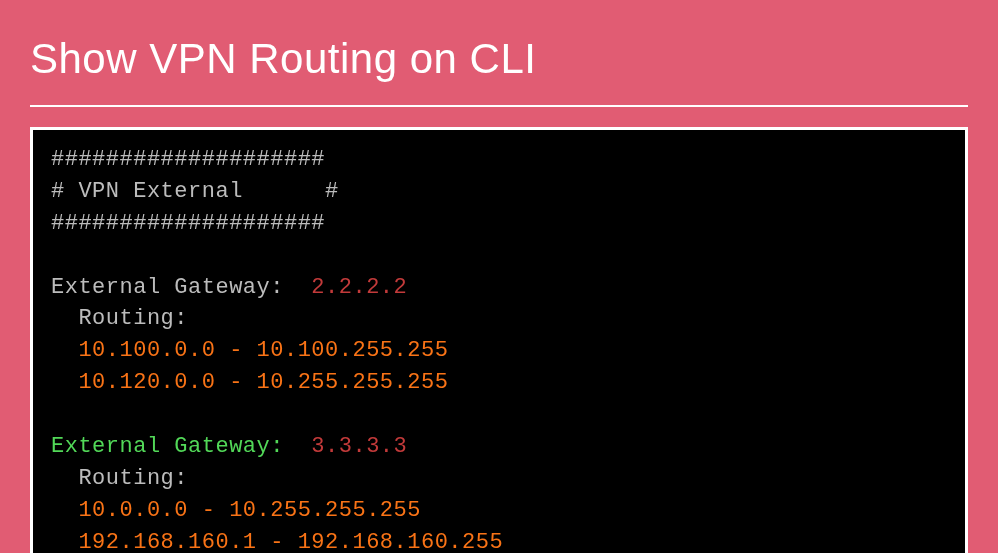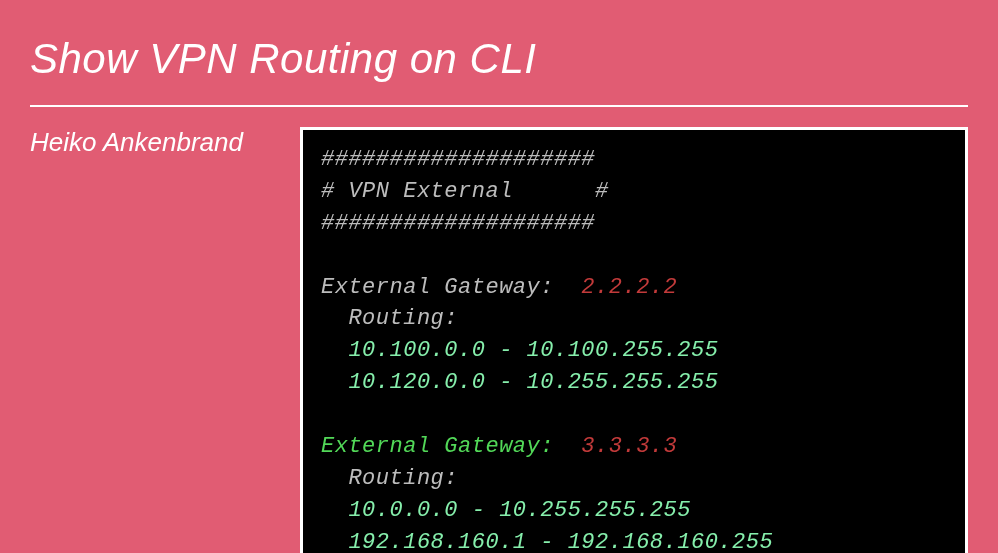--- a/index.html
+++ b/index.html
@@ -11,21 +11,20 @@
       width: 998px;
       height: 553px;
       background: #e15c73;
       font-family: "Segoe UI", "Helvetica Neue", Arial, sans-serif;
       color: #ffffff;
       overflow: hidden;
     }
     .container {
       padding: 35px 30px 30px 30px;
       height: 100%;
-      font-style: italic;
     }
     .title {
       font-size: 42px;
       font-weight: 300;
       letter-spacing: 0.5px;
       margin-bottom: 22px;
     }
     .divider {
       height: 2px;
       background: #ffffff;
@@ -50,32 +49,31 @@
       font-family: "Consolas", "Courier New", monospace;
       font-size: 22px;
       line-height: 1.45;
       white-space: pre;
       flex: 1;
       color: #cfcfcf;
       letter-spacing: 0.5px;
     }
     .t-grey { color: #bcbcbc; }
     .t-red { color: #c23a3a; margin-top: 36px; }
-    .t-green { color: #86efac; }
+    .t-green { color: #f97316; }
     .t-bright-green { color: #52d858; }
   </style>
 </head>
 <body>
 
 <div class="container">
   <div class="title">Show VPN Routing on CLI</div>
   <div class="divider"></div>
 
   <div class="lower">
-    <div class="author">Heiko Ankenbrand</div>
 
     <div class="terminal"><span class="t-grey">####################</span>
 <span class="t-grey"># VPN External      #</span>
 <span class="t-grey">####################</span>
 
 <span class="t-grey">External Gateway:</span>  <span class="t-red">2.2.2.2</span>
 <span class="t-grey">  </span><span class="t-grey">Routing:</span>
 <span class="t-green">  </span><span class="t-green">10.100.0.0 - 10.100.255.255</span>
 <span class="t-green">  </span><span class="t-green">10.120.0.0 - 10.255.255.255</span>
 

